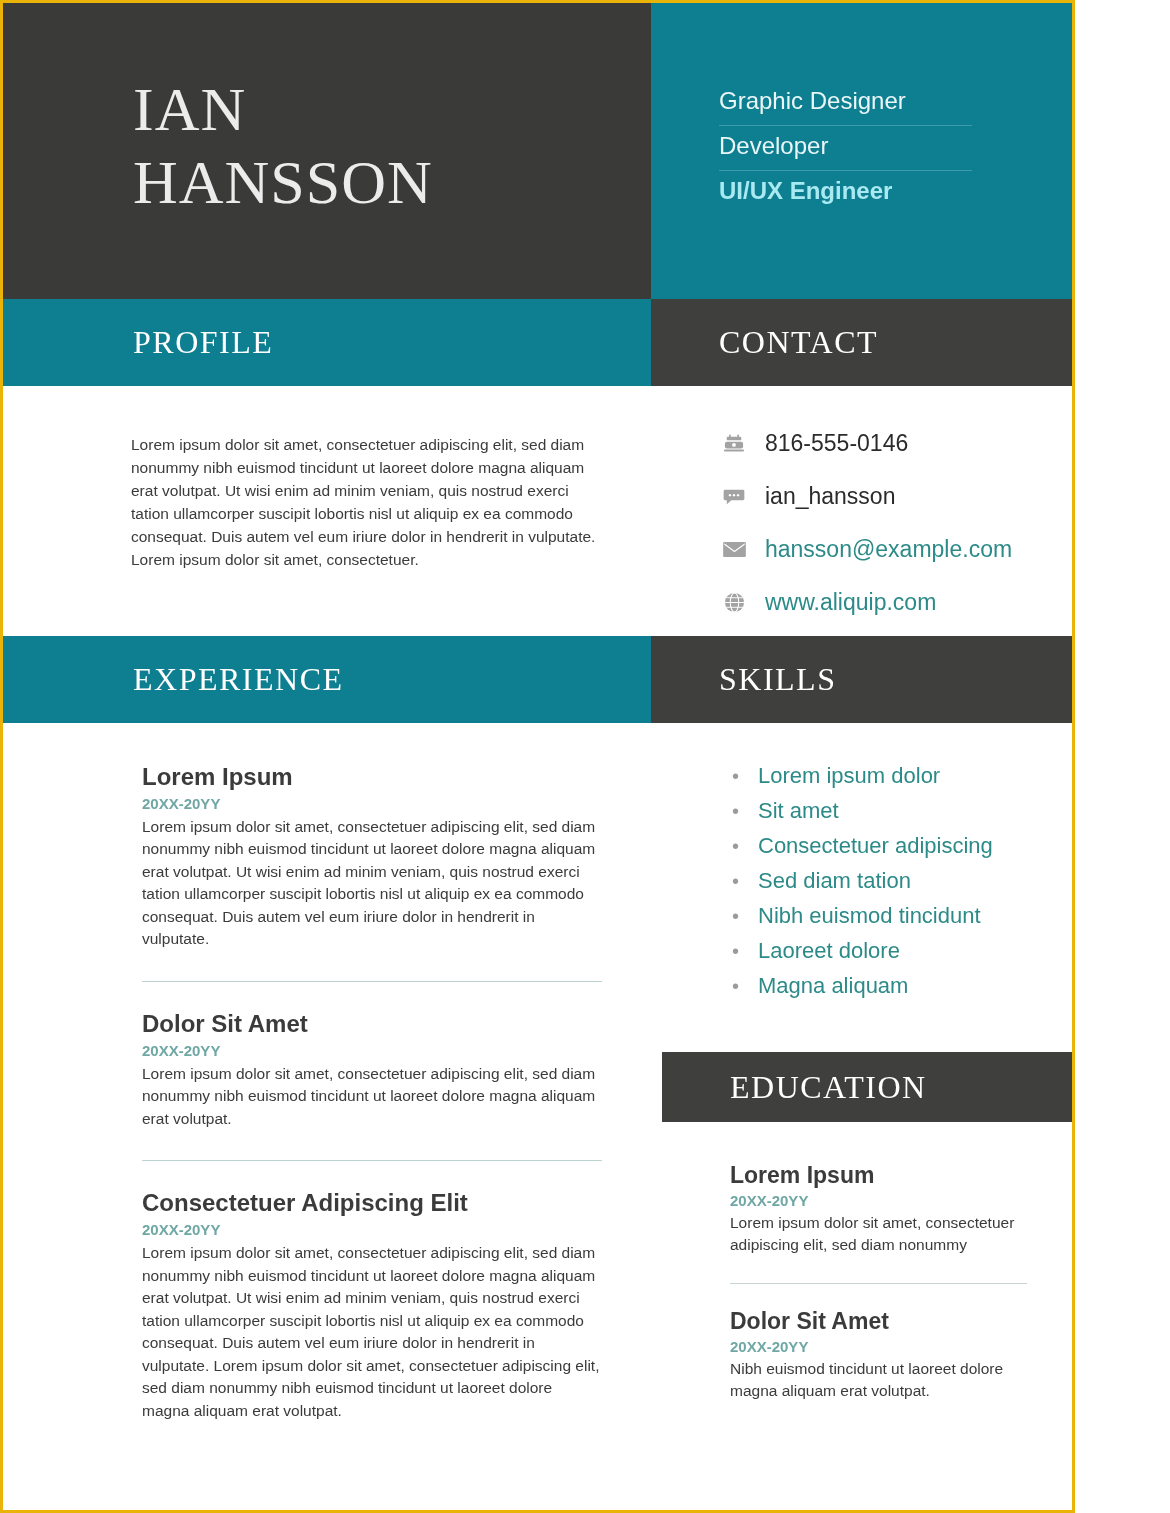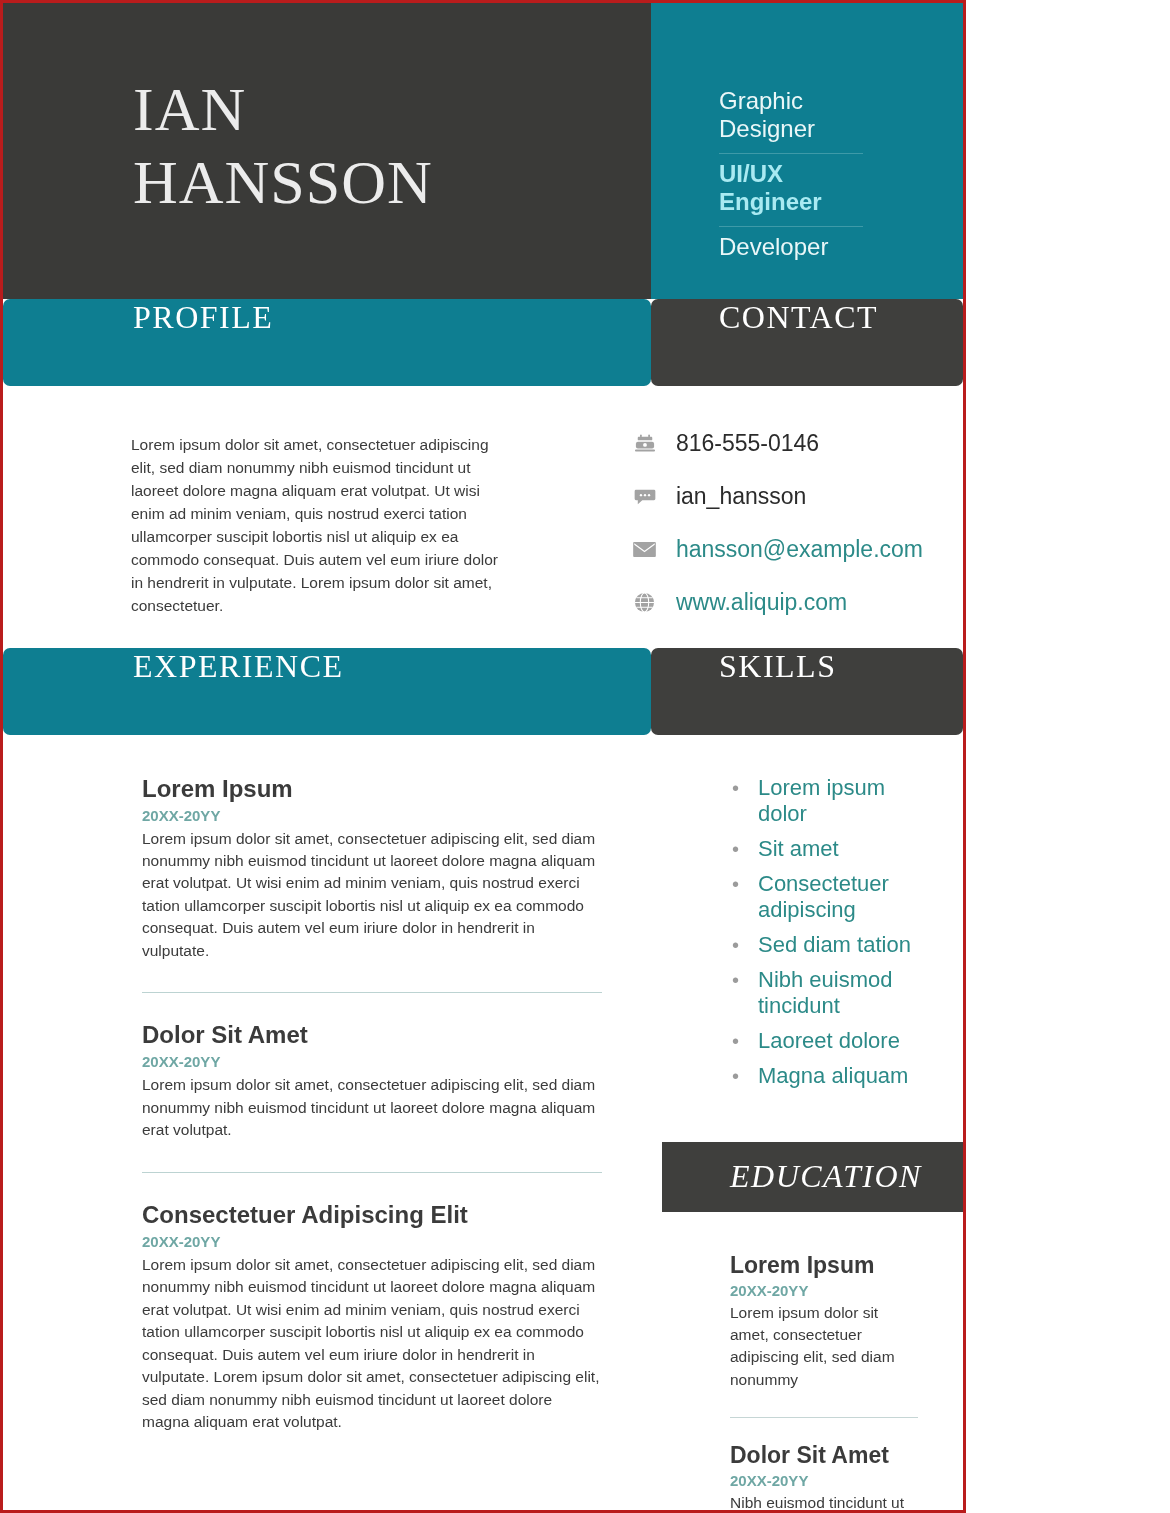--- a/index.html
+++ b/index.html
@@ -5,25 +5,25 @@
   html, body {
     margin: 0;
     padding: 0;
     background: #ffffff;
   }
   body {
     font-family: "Liberation Sans", sans-serif;
   }
   .page {
     position: relative;
-    width: 966px;
+    width: 1075px;
     height: 1513px;
     background: #ffffff;
     box-sizing: border-box;
-    border: 3px solid #b91c1c;
+    border: 3px solid #eab308;
     overflow: hidden;
   }
 
   
   .top-banner {
     display: flex;
     width: 100%;
     height: 296px;
   }
   .name-block {
@@ -62,22 +62,21 @@
 
   
   .band {
     display: flex;
     width: 100%;
     height: 87px;
   }
   .band-left, .band-right {
     box-sizing: border-box;
     display: flex;
-    align-items: flex-start;
-    border-radius: 7px;
+    align-items: center;
   }
   .band-left {
     width: 648px;
     background: #0e7e91;
     padding-left: 130px;
   }
   .band-right {
     flex: 1;
     background: #3f3f3d;
     padding-left: 68px;
@@ -200,21 +199,20 @@
 
   
   .edu-band {
     background: #3f3f3d;
     height: 70px;
     display: flex;
     align-items: center;
     padding-left: 68px;
     box-sizing: border-box;
     margin-top: 28px;
-    font-style: italic;
   }
   .edu-wrap {
     padding: 40px 56px 0 68px;
   }
   .edu-entry-title {
     font-size: 23px;
     font-weight: bold;
     color: #3b3b3b;
     margin: 0 0 3px 0;
   }
@@ -242,22 +240,22 @@
 
 <div class="page">
 
   <div class="top-banner">
     <div class="name-block">
       <div class="name-line">IAN</div>
       <div class="name-line">HANSSON</div>
     </div>
     <div class="titles-block">
       <div class="title-row">Graphic Designer</div>
+      <div class="title-row">Developer</div>
       <div class="title-row accent">UI/UX Engineer</div>
-      <div class="title-row">Developer</div>
     </div>
   </div>
 
   <div class="band">
     <div class="band-left">
       <span class="band-title">PROFILE</span>
     </div>
     <div class="band-right">
       <span class="band-title">CONTACT</span>
     </div>

